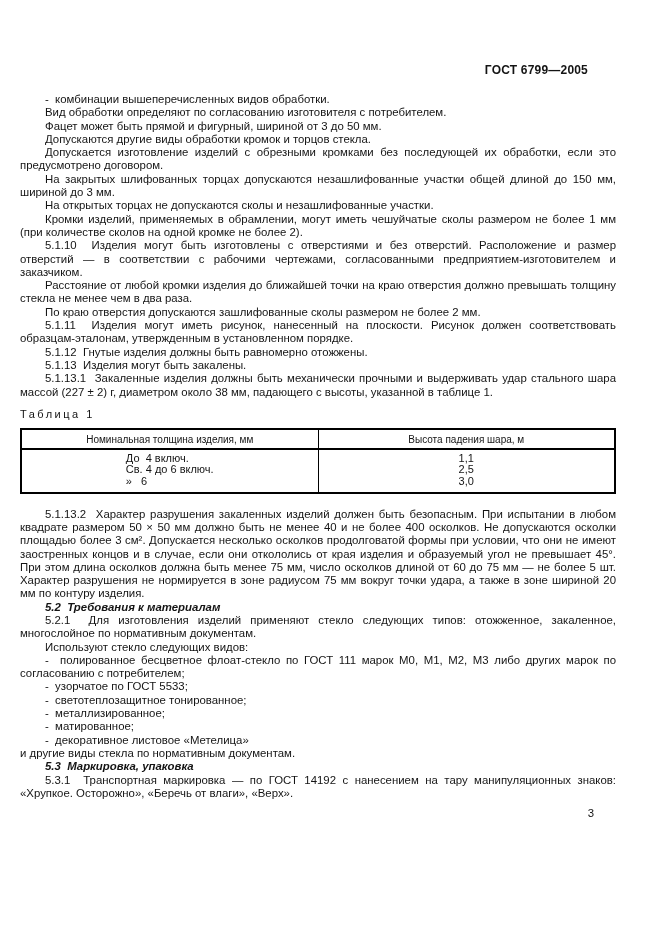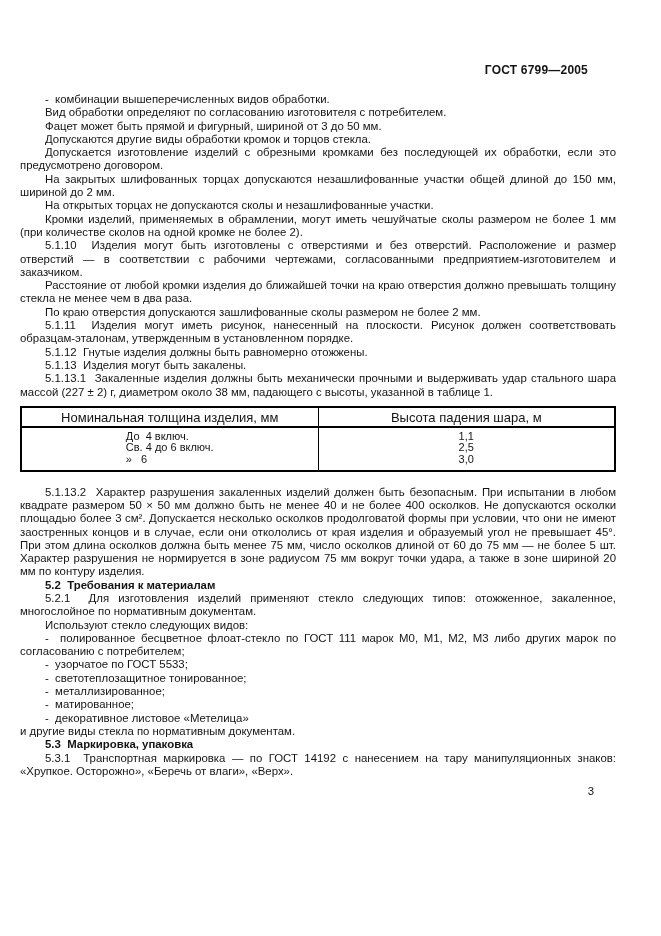--- a/index.html
+++ b/index.html
@@ -26,39 +26,39 @@
     letter-spacing: 0.2px;
   }
   .para {
     margin: 0;
     font-size: 11.4px;
     line-height: 13.3px;
     text-align: justify;
     text-indent: 25px;
   }
   .para.no-indent { text-indent: 0; }
-  .para.bold { font-weight: bold; text-align: left; }
+  .para.bold { font-weight: bold; text-align: left; font-style: italic; }
   .table-label {
     margin-top: 9px;
     font-size: 11px;
     line-height: 13px;
     letter-spacing: 2.5px;
     text-align: left;
   }
   table.gost-table {
     margin-top: 7px;
     width: 100%;
     border-collapse: collapse;
     table-layout: fixed;
     border: 2px solid #000;
   }
   table.gost-table th {
     width: 50%;
     font-weight: normal;
-    font-size: 13px;
+    font-size: 10px;
     line-height: 11px;
     text-align: center;
     padding: 4px 2px 3px 2px;
     border-bottom: 2px solid #000;
   }
   table.gost-table th:first-child,
   table.gost-table td:first-child { border-right: 1px solid #000; }
   table.gost-table td {
     font-size: 11px;
     vertical-align: top;
@@ -84,31 +84,32 @@
 
 <div class="doc">
 
   <div class="doc-header">ГОСТ 6799—2005</div>
 
   <p class="para">-&nbsp; комбинации вышеперечисленных видов обработки.</p>
   <p class="para">Вид обработки определяют по согласованию изготовителя с потребителем.</p>
   <p class="para">Фацет может быть прямой и фигурный, шириной от 3 до 50 мм.</p>
   <p class="para">Допускаются другие виды обработки кромок и торцов стекла.</p>
   <p class="para">Допускается изготовление изделий с обрезными кромками без последующей их обработки, если это предусмотрено договором.</p>
-  <p class="para">На закрытых шлифованных торцах допускаются незашлифованные участки общей длиной до 150 мм, шириной до 2 мм.</p>
+  <p class="para">На закрытых шлифованных торцах допускаются незашлифованные участки общей длиной до 150 мм, шириной до 3 мм.</p>
   <p class="para">На открытых торцах не допускаются сколы и незашлифованные участки.</p>
   <p class="para">Кромки изделий, применяемых в обрамлении, могут иметь чешуйчатые сколы размером не более 1 мм (при количестве сколов на одной кромке не более 2).</p>
   <p class="para">5.1.10&nbsp; Изделия могут быть изготовлены с отверстиями и без отверстий. Расположение и размер отверстий — в соответствии с рабочими чертежами, согласованными предприятием-изготовителем и заказчиком.</p>
   <p class="para">Расстояние от любой кромки изделия до ближайшей точки на краю отверстия должно превышать толщину стекла не менее чем в два раза.</p>
   <p class="para">По краю отверстия допускаются зашлифованные сколы размером не более 2 мм.</p>
   <p class="para">5.1.11&nbsp; Изделия могут иметь рисунок, нанесенный на плоскости. Рисунок должен соответствовать образцам-эталонам, утвержденным в установленном порядке.</p>
   <p class="para">5.1.12&nbsp; Гнутые изделия должны быть равномерно отожжены.</p>
   <p class="para">5.1.13&nbsp; Изделия могут быть закалены.</p>
   <p class="para">5.1.13.1&nbsp; Закаленные изделия должны быть механически прочными и выдерживать удар стального шара массой (227 ± 2) г, диаметром около 38 мм, падающего с высоты, указанной в таблице 1.</p>
 
+  <div class="table-label">Таблица 1</div>
 
   <table class="gost-table">
     <thead>
       <tr>
         <th>Номинальная толщина изделия, мм</th>
         <th>Высота падения шара, м</th>
       </tr>
     </thead>
     <tbody>
       <tr>

